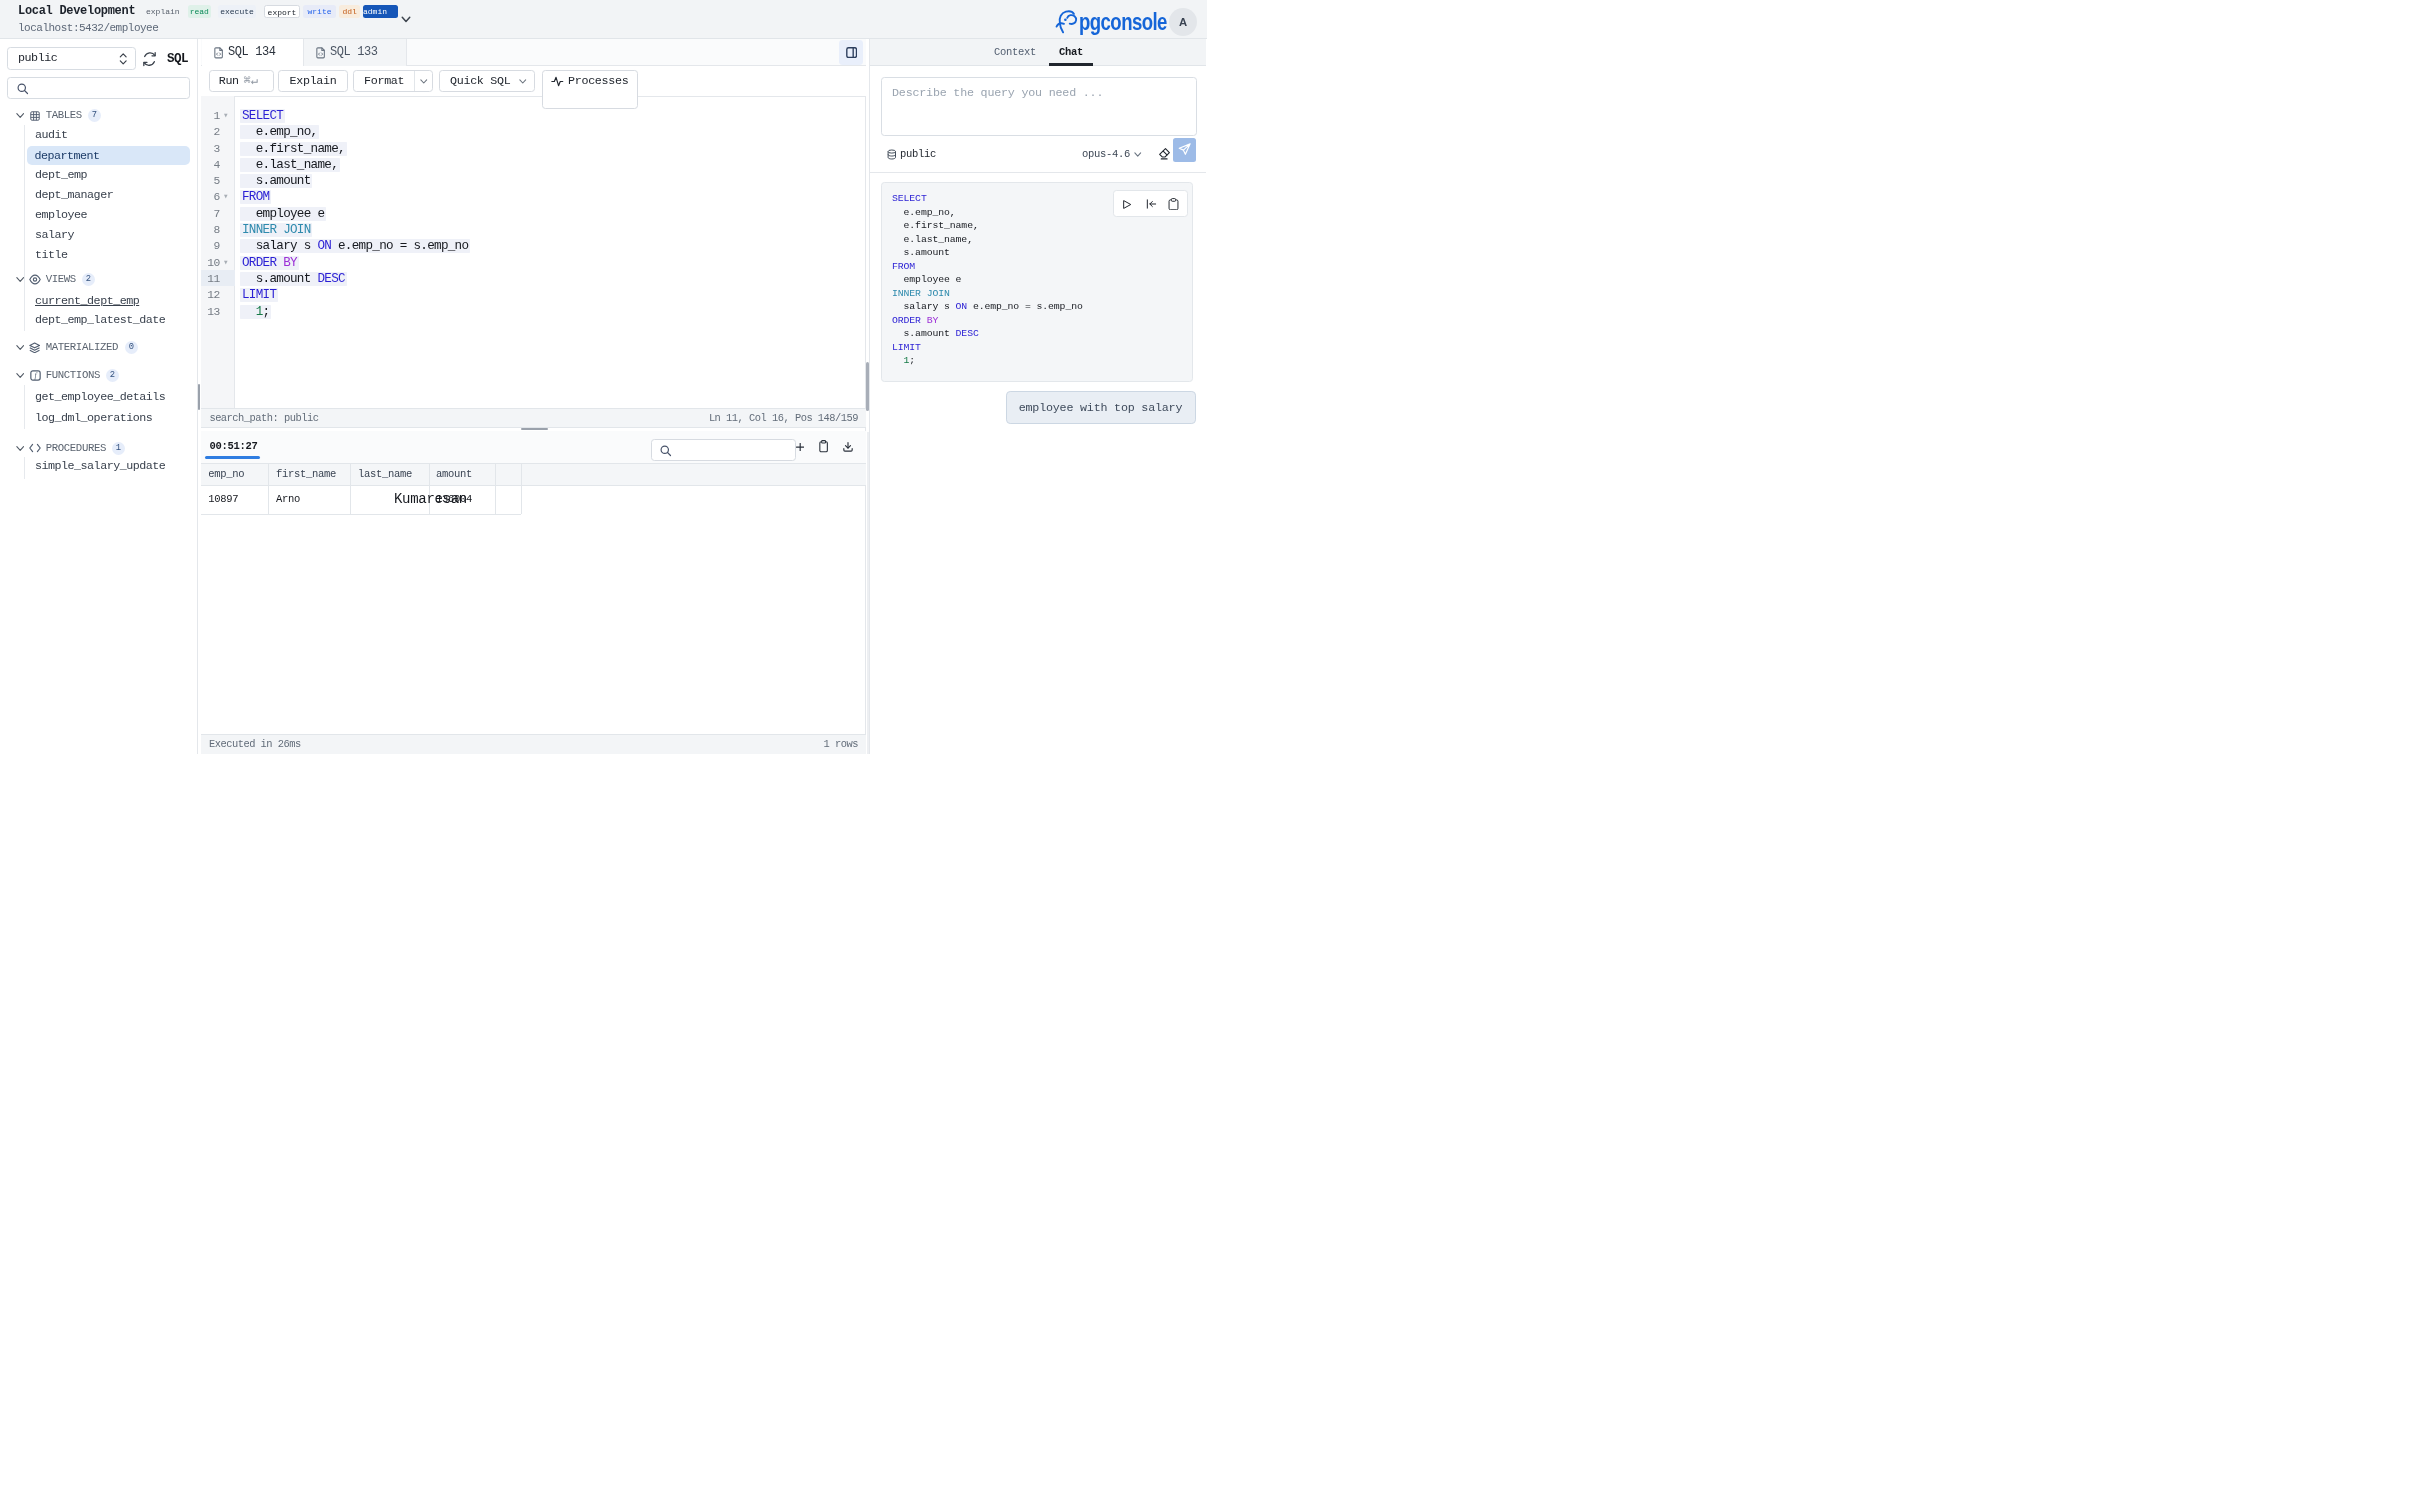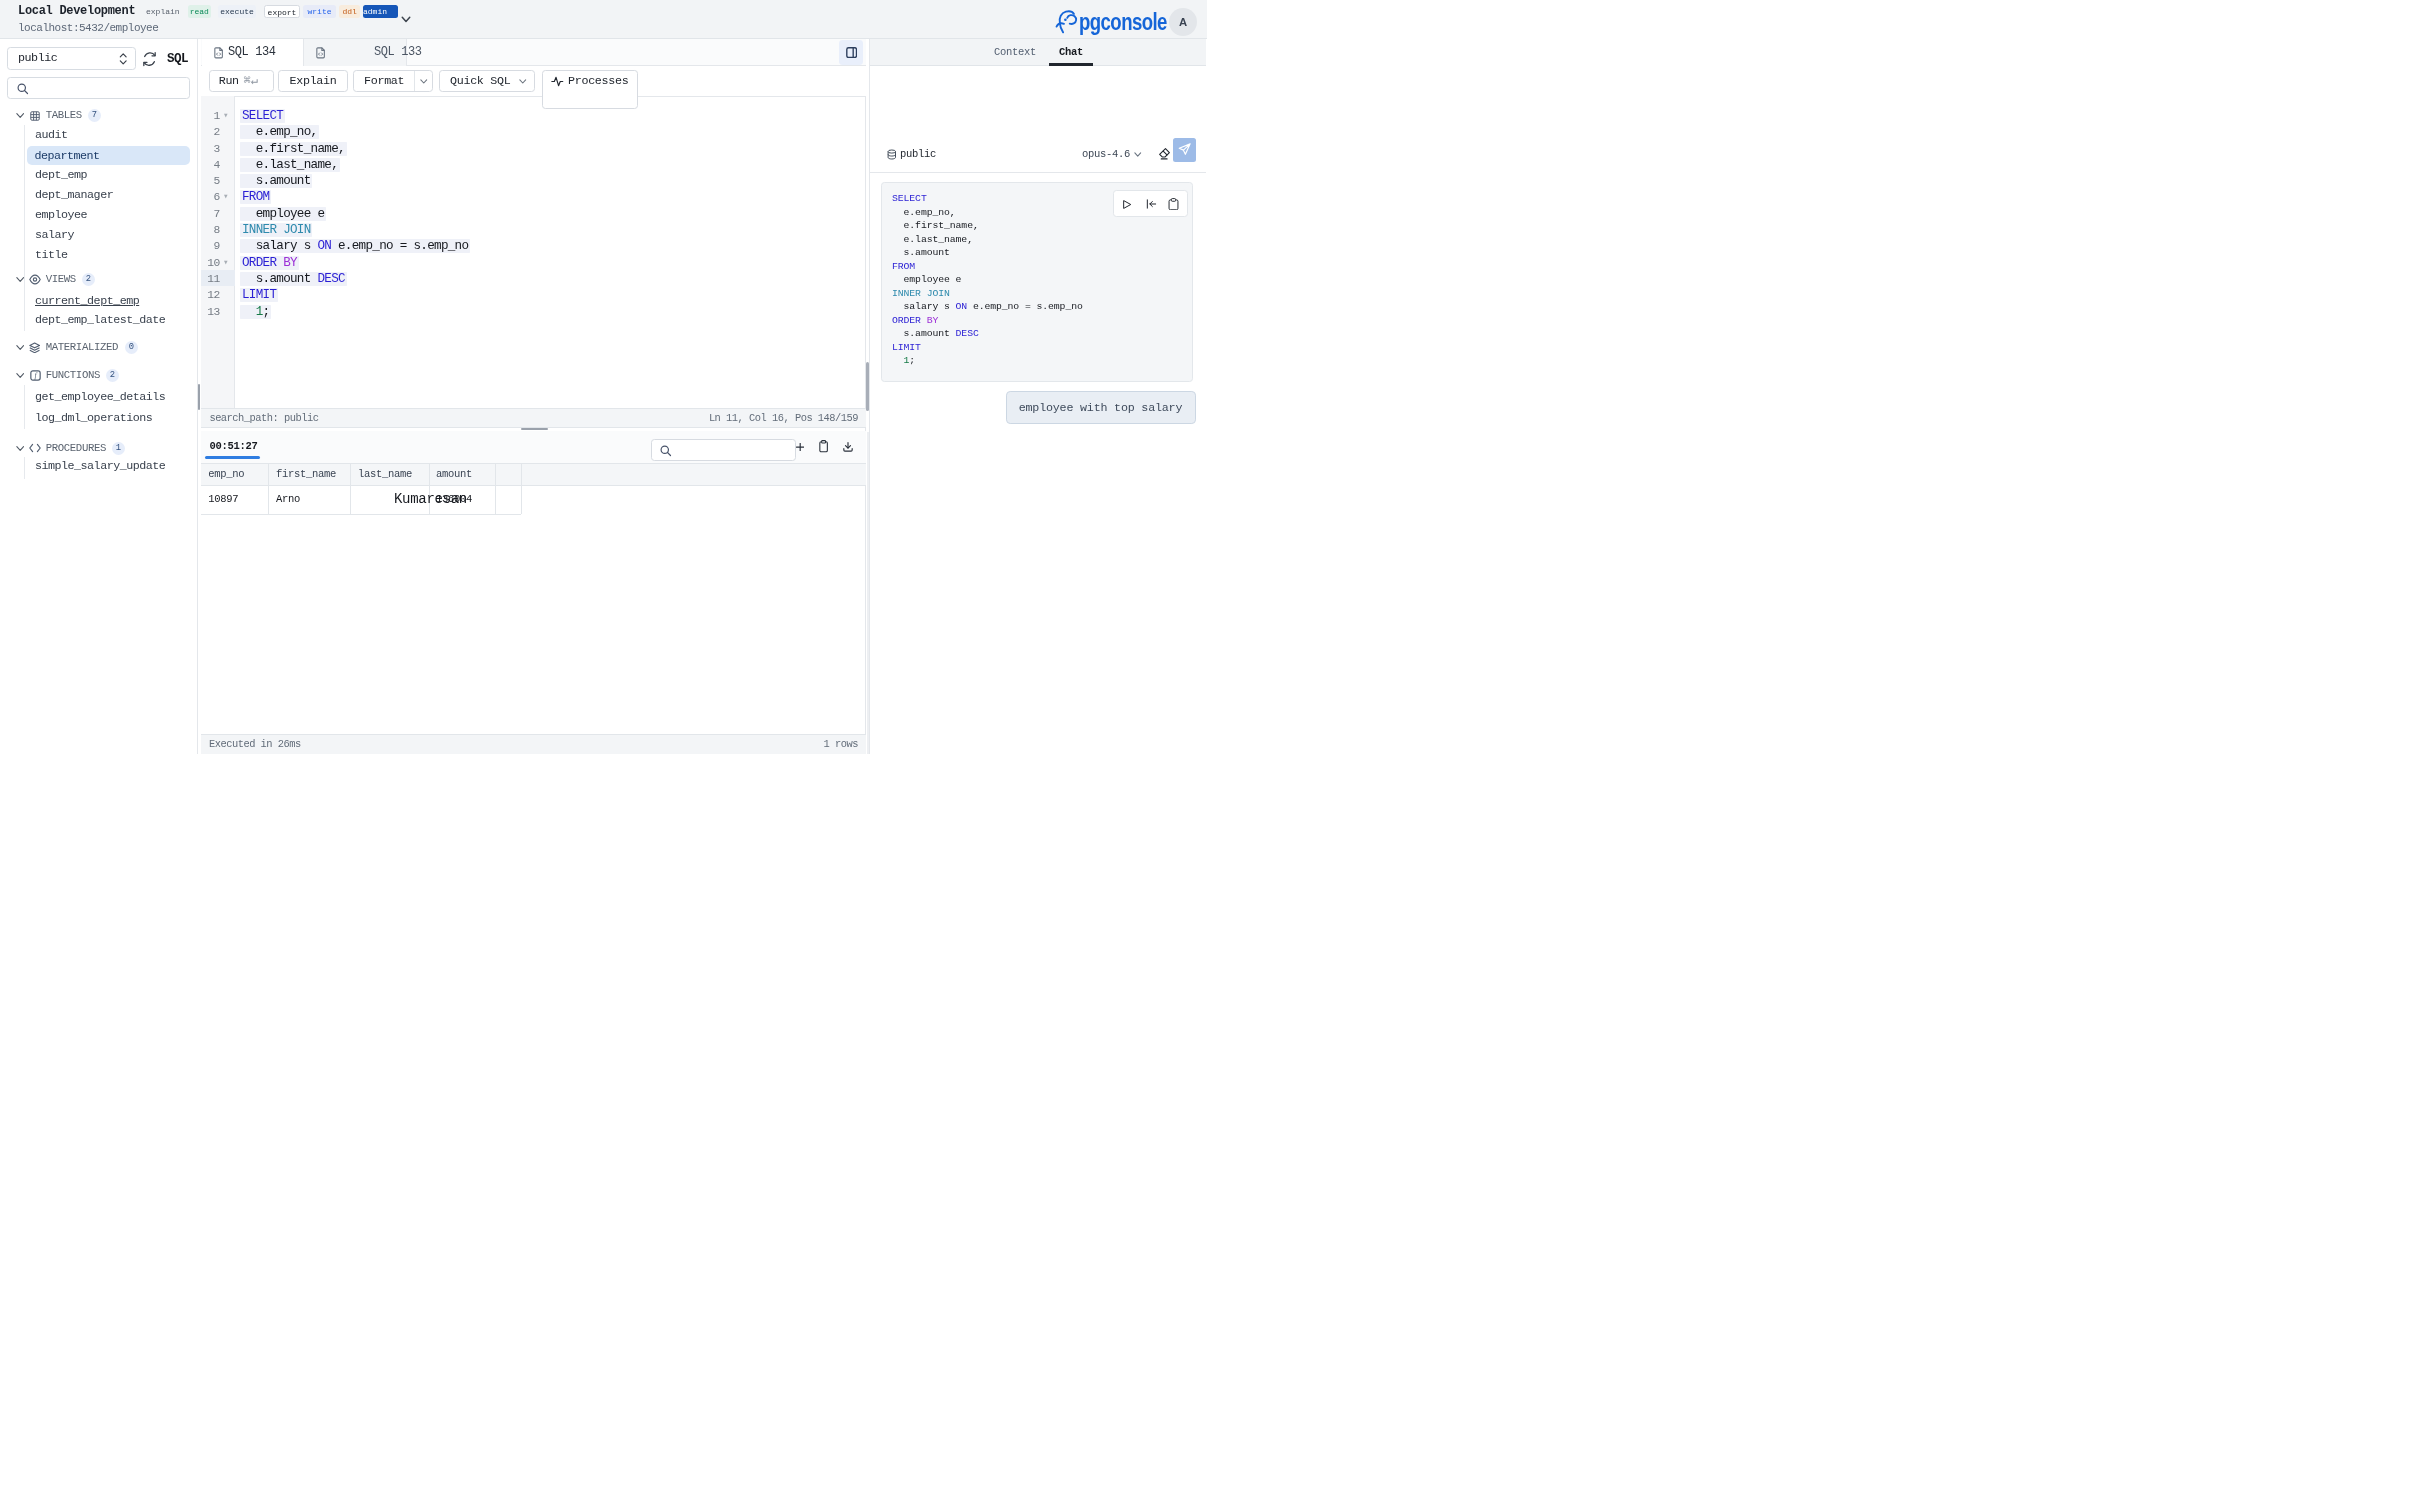--- a/index.html
+++ b/index.html
@@ -184,21 +184,21 @@
       <path d="M4.2 7.2 L3 8.5 L4.2 9.8 M6.8 7.2 L8 8.5 L6.8 9.8" fill="none" stroke="#6b7582" stroke-width="1.1" stroke-linecap="round" stroke-linejoin="round"></path>
     </svg>
   <div class="ab" style="left:27px;top:6.7px;height:13.4px;line-height:13.4px;font-size:12px;letter-spacing:-0.4px;color:#2a313b;">SQL 134</div>
   <svg class="ab" style="left:115px;top:7.9px;" width="9.2" height="11.7" viewBox="0 0 11 14">
       <g fill="none" stroke="#6b7582" stroke-width="1.3">
         <path d="M1 2.2 C1 1.5 1.5 1 2.2 1 L7 1 L10 4 L10 11.8 C10 12.5 9.5 13 8.8 13 L2.2 13 C1.5 13 1 12.5 1 11.8 Z"></path>
         <path d="M7 1 L7 4 L10 4"></path>
       </g>
       <path d="M4.2 7.2 L3 8.5 L4.2 9.8 M6.8 7.2 L8 8.5 L6.8 9.8" fill="none" stroke="#6b7582" stroke-width="1.1" stroke-linecap="round" stroke-linejoin="round"></path>
     </svg>
-  <div class="ab" style="left:129px;top:6.7px;height:13.4px;line-height:13.4px;font-size:12px;letter-spacing:-0.4px;color:#4b5563;margin-left:44px;">SQL 133</div>
+  <div class="ab" style="left:129px;top:6.7px;height:13.4px;line-height:13.4px;font-size:12px;letter-spacing:-0.4px;color:#4b5563;">SQL 133</div>
   <div class="ab" style="left:638px;top:1.4px;width:24px;height:25px;background:#e9effb;border-radius:3.4px;">
     <svg class="ab" style="left:6.7px;top:6.7px;" width="11.3" height="11.3" viewBox="0 0 14 14">
         <rect x="1" y="1" width="12" height="12" rx="2.2" fill="none" stroke="#2c3e5d" stroke-width="1.7"></rect>
         <line x1="8.9" y1="1" x2="8.9" y2="13" stroke="#2c3e5d" stroke-width="1.7"></line>
       </svg>
   </div>
 
   <div class="ab" style="left:0;top:27px;width:665px;height:31px;background:#fff;border-bottom:0.8px solid #e4e7eb;"></div>
   <div class="ab" style="left:7.5px;top:31px;width:65px;height:22px;border:0.8px solid #d7dbe1;border-radius:3.4px;background:#fff;">
     <div class="ab" style="left:9.2px;top:3.4px;height:14.2px;line-height:14.2px;font-size:11.7px;letter-spacing:-0.3px;color:#22272f;">Run</div>
@@ -335,20 +335,23 @@
 
 <div class="ab" style="left:866px;top:362px;width:2.5px;height:49px;background:#a8aeb8;border-radius:1.7px;"></div>
 
 <div class="ab" id="right" style="left:869px;top:39px;width:337px;height:715px;background:#fff;border-left:0.8px solid #e4e7eb;">
 
   <div class="ab" style="left:0;top:0;width:336px;height:27px;background:#f2f4f6;border-bottom:0.8px solid #e1e5e9;"></div>
   <div class="ab" style="left:124px;top:6.7px;height:13.4px;line-height:13.4px;font-size:10.5px;letter-spacing:-0.3px;color:#525e70;">Context</div>
   <div class="ab" style="left:189px;top:6.7px;height:13.4px;line-height:13.4px;font-size:10.5px;letter-spacing:-0.3px;font-weight:bold;color:#16191f;">Chat</div>
   <div class="ab" style="left:179px;top:24px;width:44px;height:2.5px;background:#21262e;"></div>
 
+  <div class="ab" style="left:10.5px;top:38px;width:316px;height:59px;border:0.8px solid #d9dee4;border-radius:3.4px;background:#fff;">
+    <div class="ab" style="left:10.5px;top:8.4px;height:14.2px;line-height:14.2px;font-size:11.7px;letter-spacing:-0.2px;color:#9aa4b0;">Describe the query you need ...</div>
+  </div>
 
   <svg class="ab" style="left:17px;top:110px;" width="9.6" height="11" viewBox="0 0 13 14">
       <g fill="none" stroke="#3c4654" stroke-width="1.3">
         <ellipse cx="6.5" cy="3" rx="5" ry="2.1"></ellipse>
         <path d="M1.5 3 L1.5 11 C1.5 12.2 3.7 13.1 6.5 13.1 C9.3 13.1 11.5 12.2 11.5 11 L11.5 3"></path>
         <path d="M1.5 7 C1.5 8.2 3.7 9.1 6.5 9.1 C9.3 9.1 11.5 8.2 11.5 7"></path>
       </g>
     </svg>
   <div class="ab" style="left:30px;top:109px;height:13.4px;line-height:13.4px;font-size:10.5px;letter-spacing:-0.3px;color:#22272f;">public</div>
   <div class="ab" style="left:212px;top:109px;height:13.4px;line-height:13.4px;font-size:10.5px;letter-spacing:-0.3px;color:#3c4654;">opus-4.6</div>

